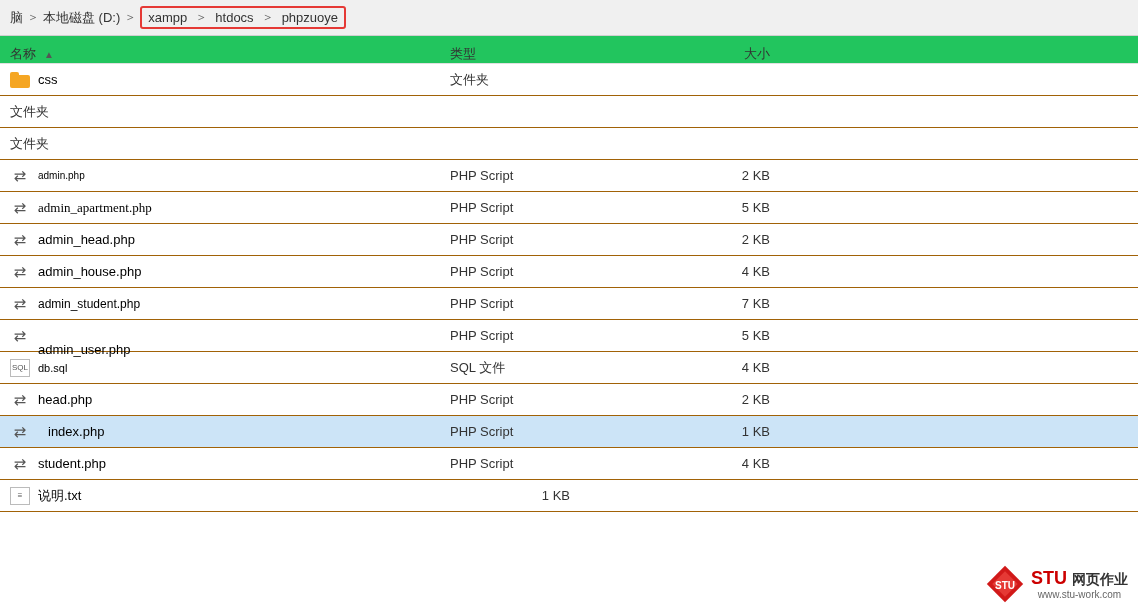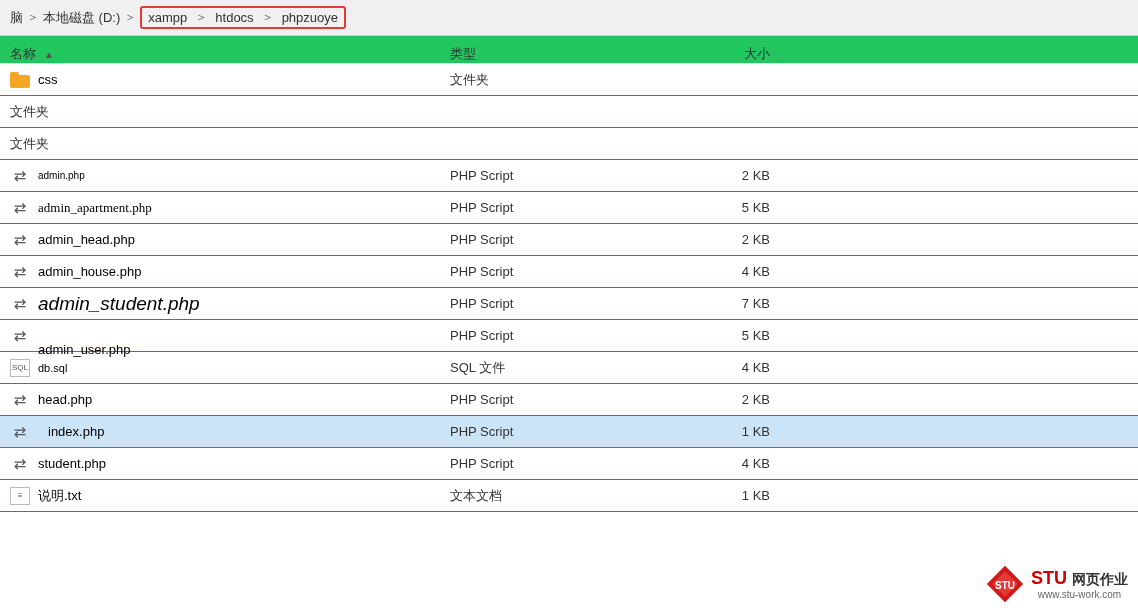--- a/index.html
+++ b/index.html
@@ -229,21 +229,21 @@
     <div class="col-name">
       <span style="display:inline-flex;align-items:center;justify-content:center;width:20px;height:20px;color:#555;font-size:15px;">⇄</span>
       <span style="font-size:13px;">admin_house.php</span>
     </div>
     <div class="col-type" style="font-size:13px;">PHP Script</div>
     <div class="col-size" style="font-size:13px;">4 KB</div>
   </div>
     <div class="file-row">
     <div class="col-name">
       <span style="display:inline-flex;align-items:center;justify-content:center;width:20px;height:20px;color:#555;font-size:15px;">⇄</span>
-      <span style="font-size:19px;font-style:italic;">admin_student.php</span>
+      <span style="font-size:12px;">admin_student.php</span>
     </div>
     <div class="col-type" style="font-size:13px;">PHP Script</div>
     <div class="col-size" style="font-size:13px;">7 KB</div>
   </div>
     <div class="file-row">
     <div class="col-name">
       <span style="display:inline-flex;align-items:center;justify-content:center;width:20px;height:20px;color:#555;font-size:15px;">⇄</span>
       <span style="font-size:13px;margin-top:28px;">admin_user.php</span>
     </div>
     <div class="col-type" style="font-size:13px;">PHP Script</div>
@@ -279,21 +279,20 @@
       <span style="font-size:13px;">student.php</span>
     </div>
     <div class="col-type" style="font-size:13px;">PHP Script</div>
     <div class="col-size" style="font-size:13px;">4 KB</div>
   </div>
     <div class="file-row">
     <div class="col-name">
       <span style="display:inline-flex;align-items:center;justify-content:center;width:20px;height:18px;border:1px solid #bbb;background:#fff;font-size:8px;color:#555;">≡</span>
       <span style="font-size:13px;">说明.txt</span>
     </div>
-    <div class="col-type" style="font-size:13px;">文本文档</div>
     <div class="col-size" style="font-size:13px;">1 KB</div>
   </div>
   </div>
 
 <div class="watermark">
 
   <svg class="watermark-logo" width="44" height="44" viewBox="0 0 44 44">
     <polygon points="22,2 42,22 22,42 2,22" fill="#c00" opacity="0.9"></polygon>
     <polygon points="22,8 36,22 22,36 8,22" fill="#e53935"></polygon>
     <text x="22" y="27" text-anchor="middle" fill="white" font-size="11" font-weight="bold" font-family="Arial">STU</text>

